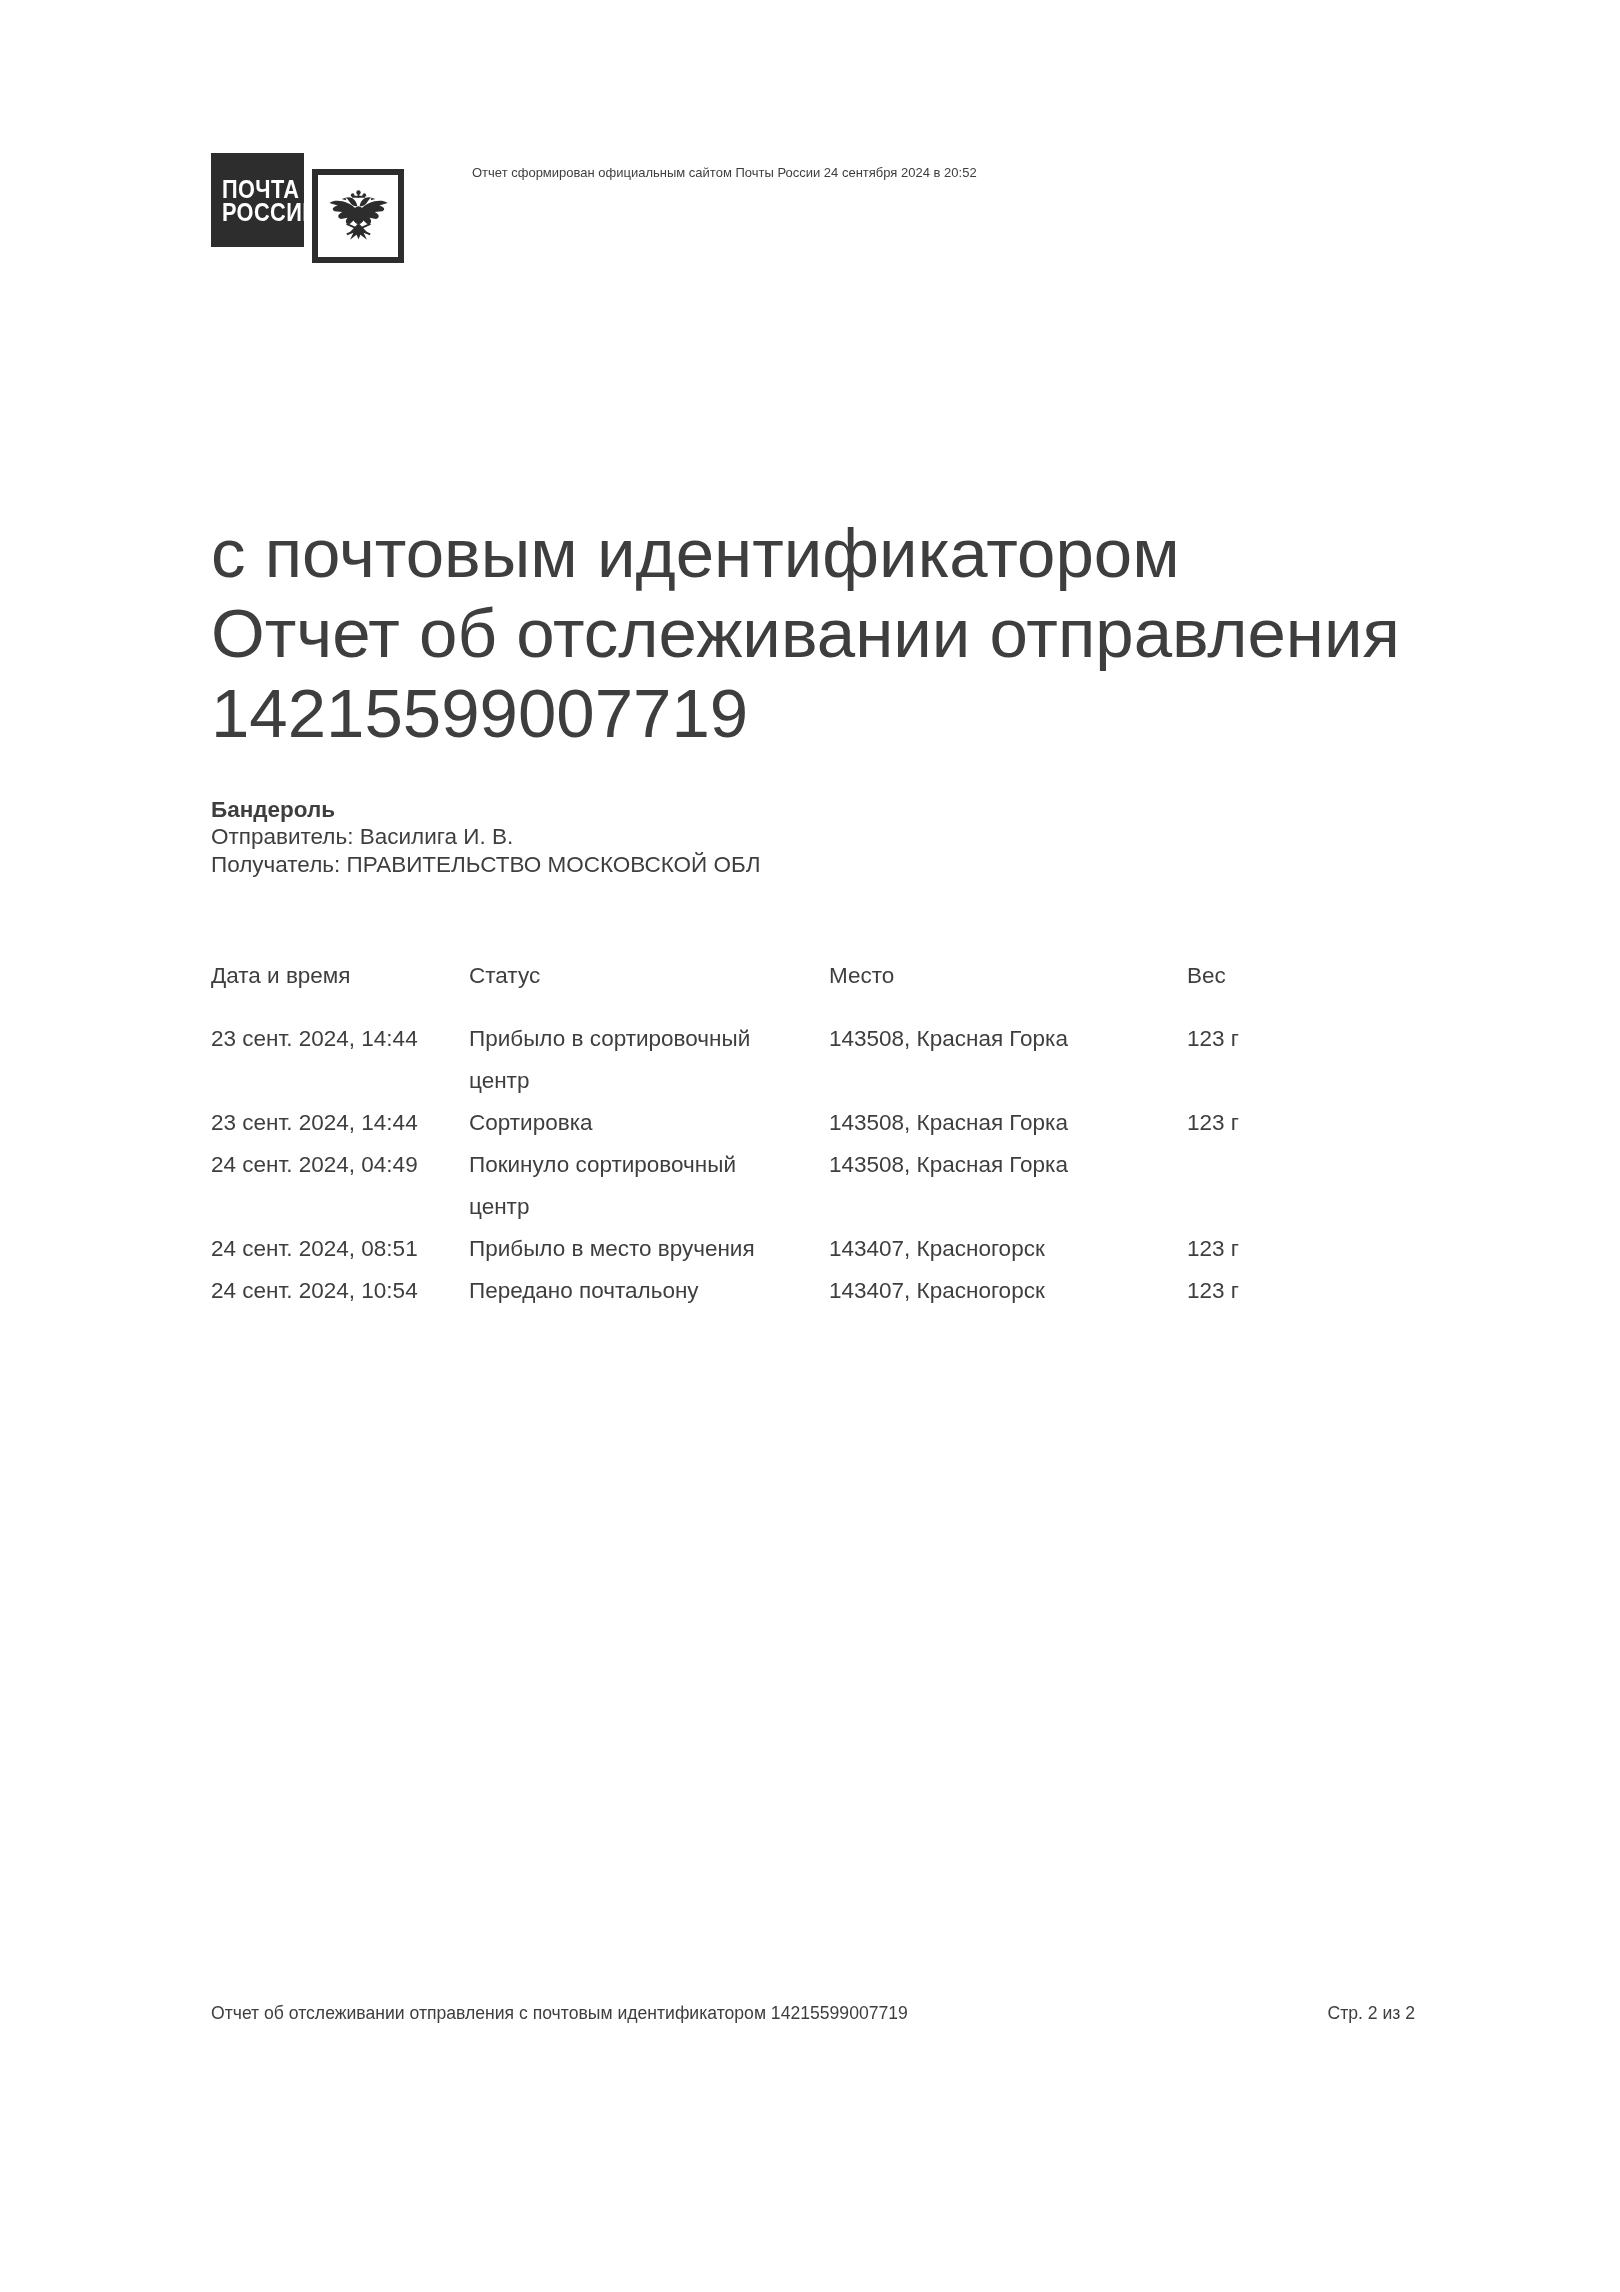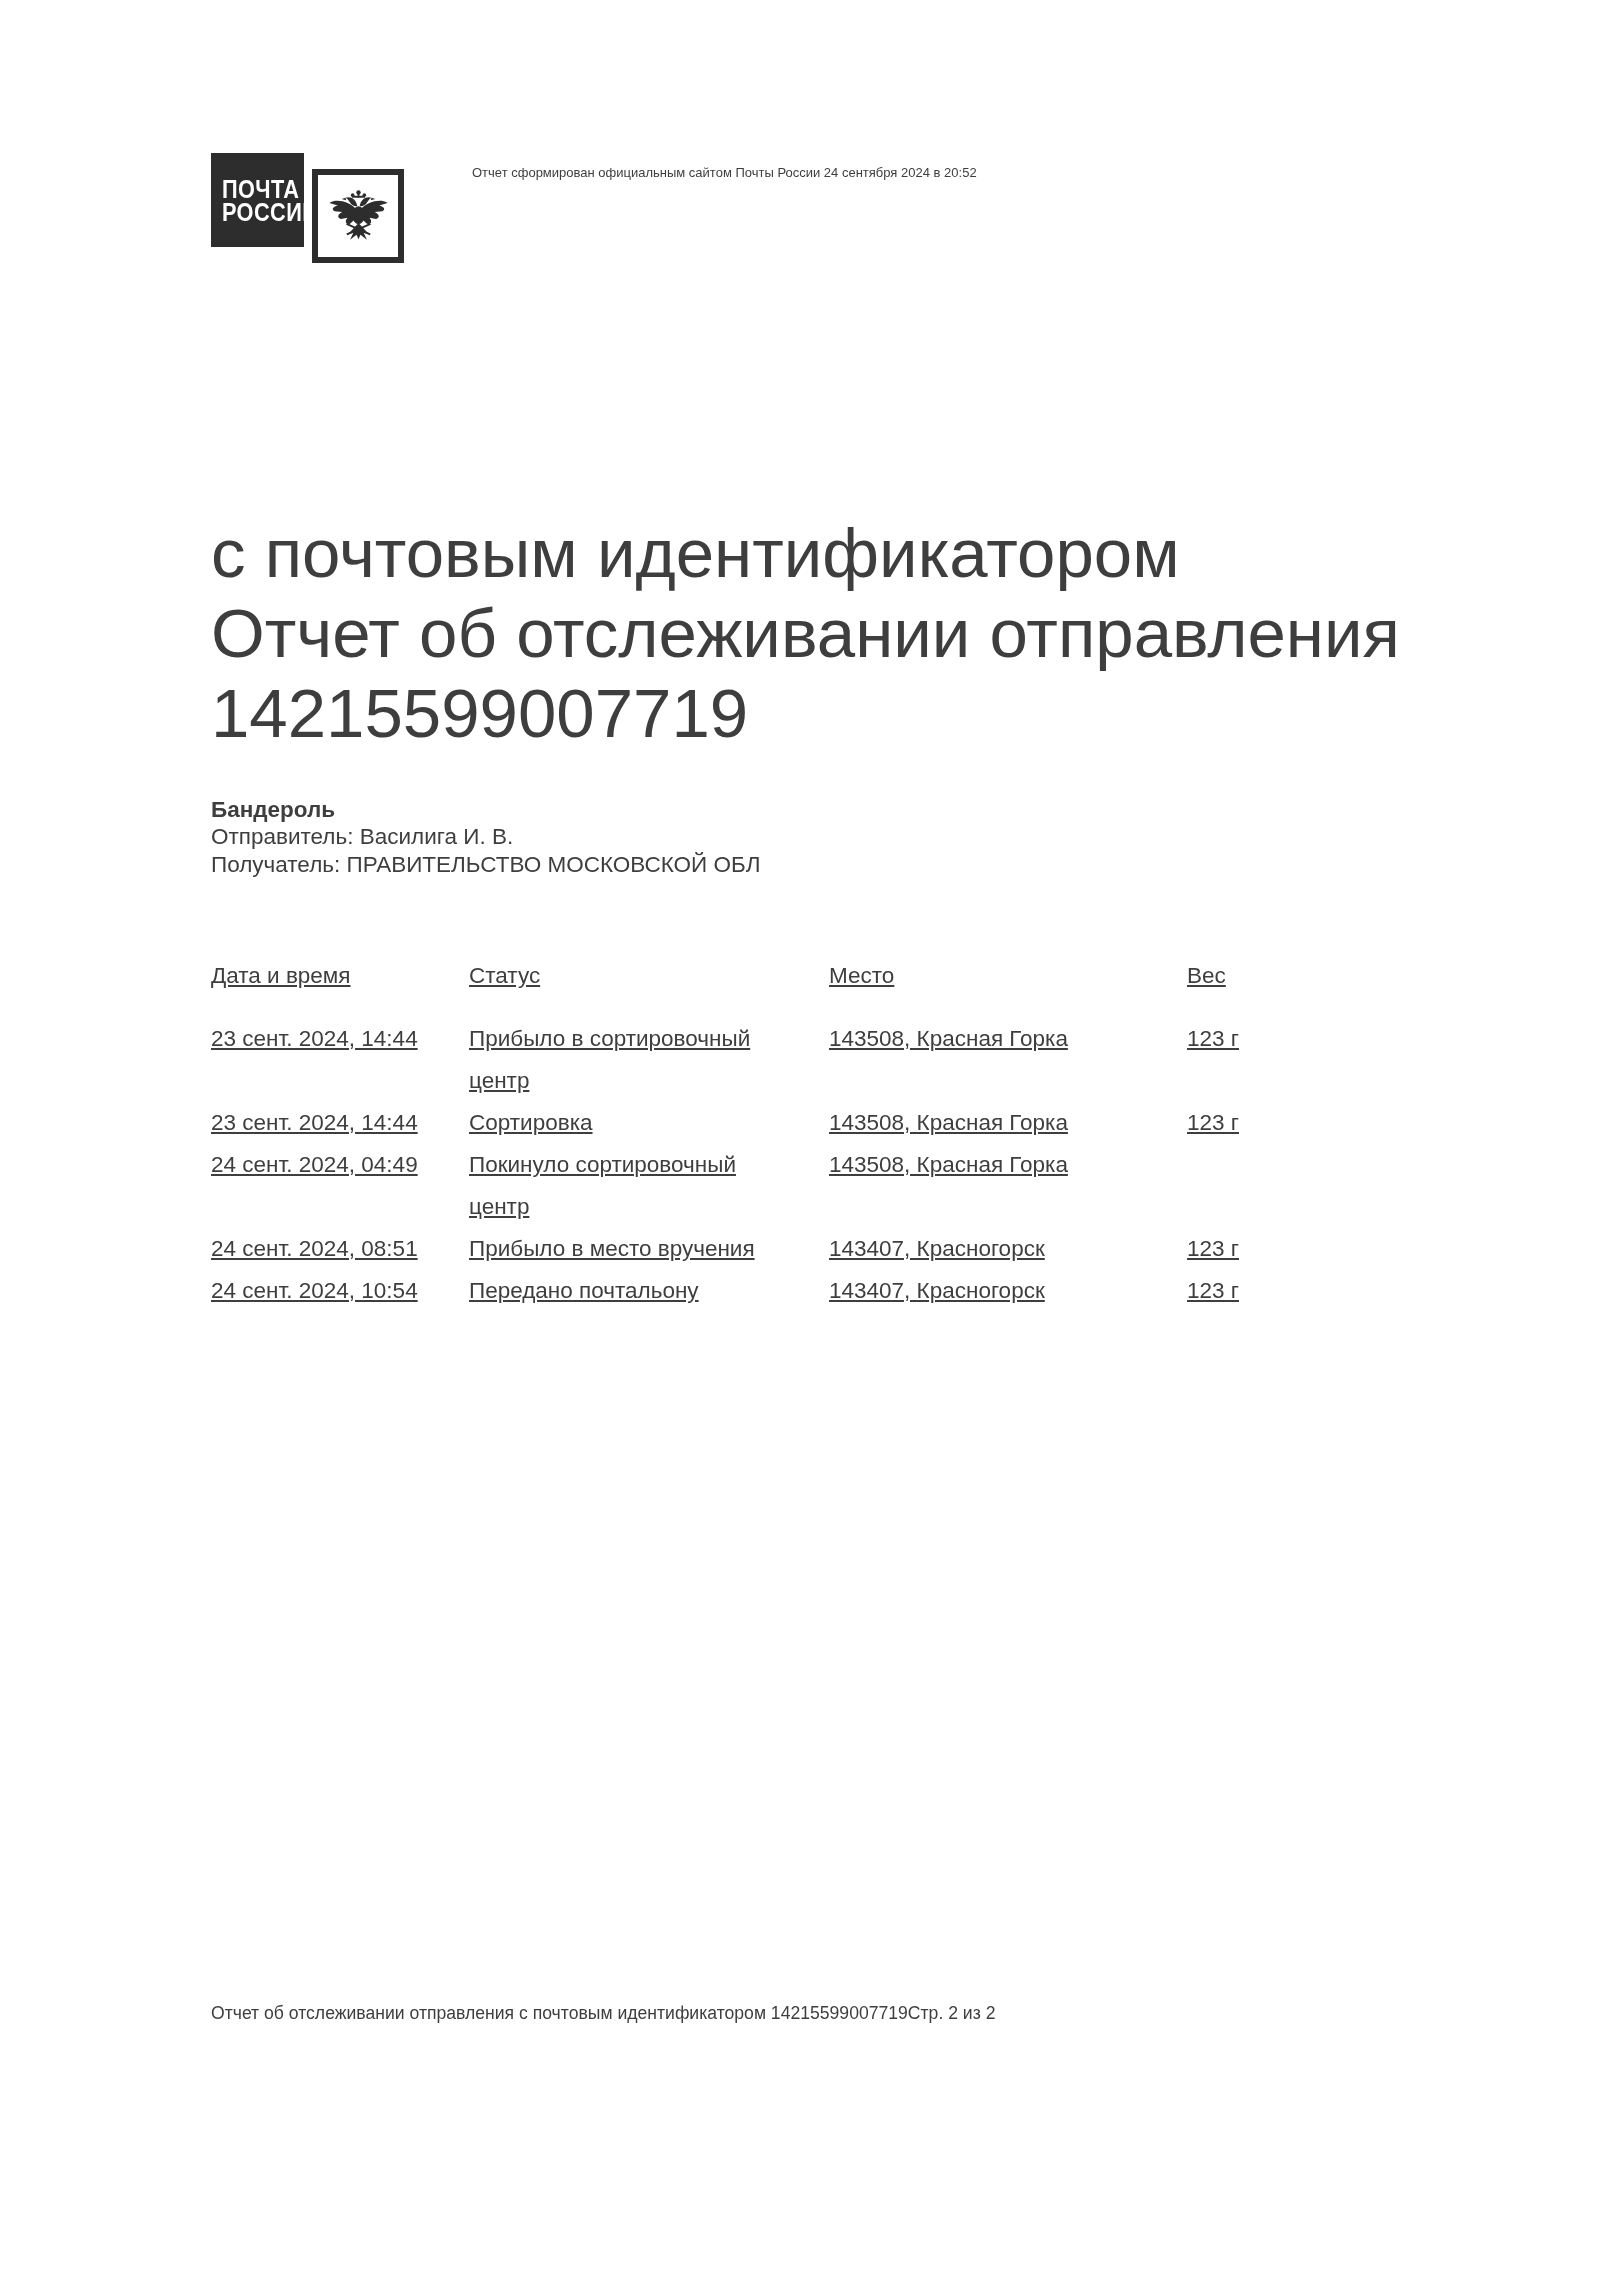--- a/index.html
+++ b/index.html
@@ -67,41 +67,40 @@
   .meta .type{font-weight:bold;}
 
   
   .track-table{
     position:absolute; left:211px; top:955px;
     width:1204px;
     border-collapse:collapse;
     table-layout:fixed;
     font-size:22.5px; line-height:42px;
     color:var(--text);
-    text-decoration:underline;
   }
   .track-table th{
     font-weight:normal;
     text-align:left;
     padding:0 0 20.6px 0;
     vertical-align:top;
   }
   .track-table td{
     vertical-align:top;
     text-align:left;
     padding:0;
     white-space:pre-line;
   }
   .track-table tr.row-bold td{font-weight:bold;}
 
   
   .footer{
     position:absolute; left:211px; top:2003px;
     width:1204px;
-    display:flex; align-items:baseline;
+    display:flex; justify-content:space-between; align-items:baseline;
     font-size:17.6px; line-height:21.6px;
   }
 </style>
 </head>
 <body>
 
 <div class="page">
 
   <div class="logo-word">
     <span class="wordmark"><span>ПОЧТА</span><br><span>РОССИИ</span></span>

